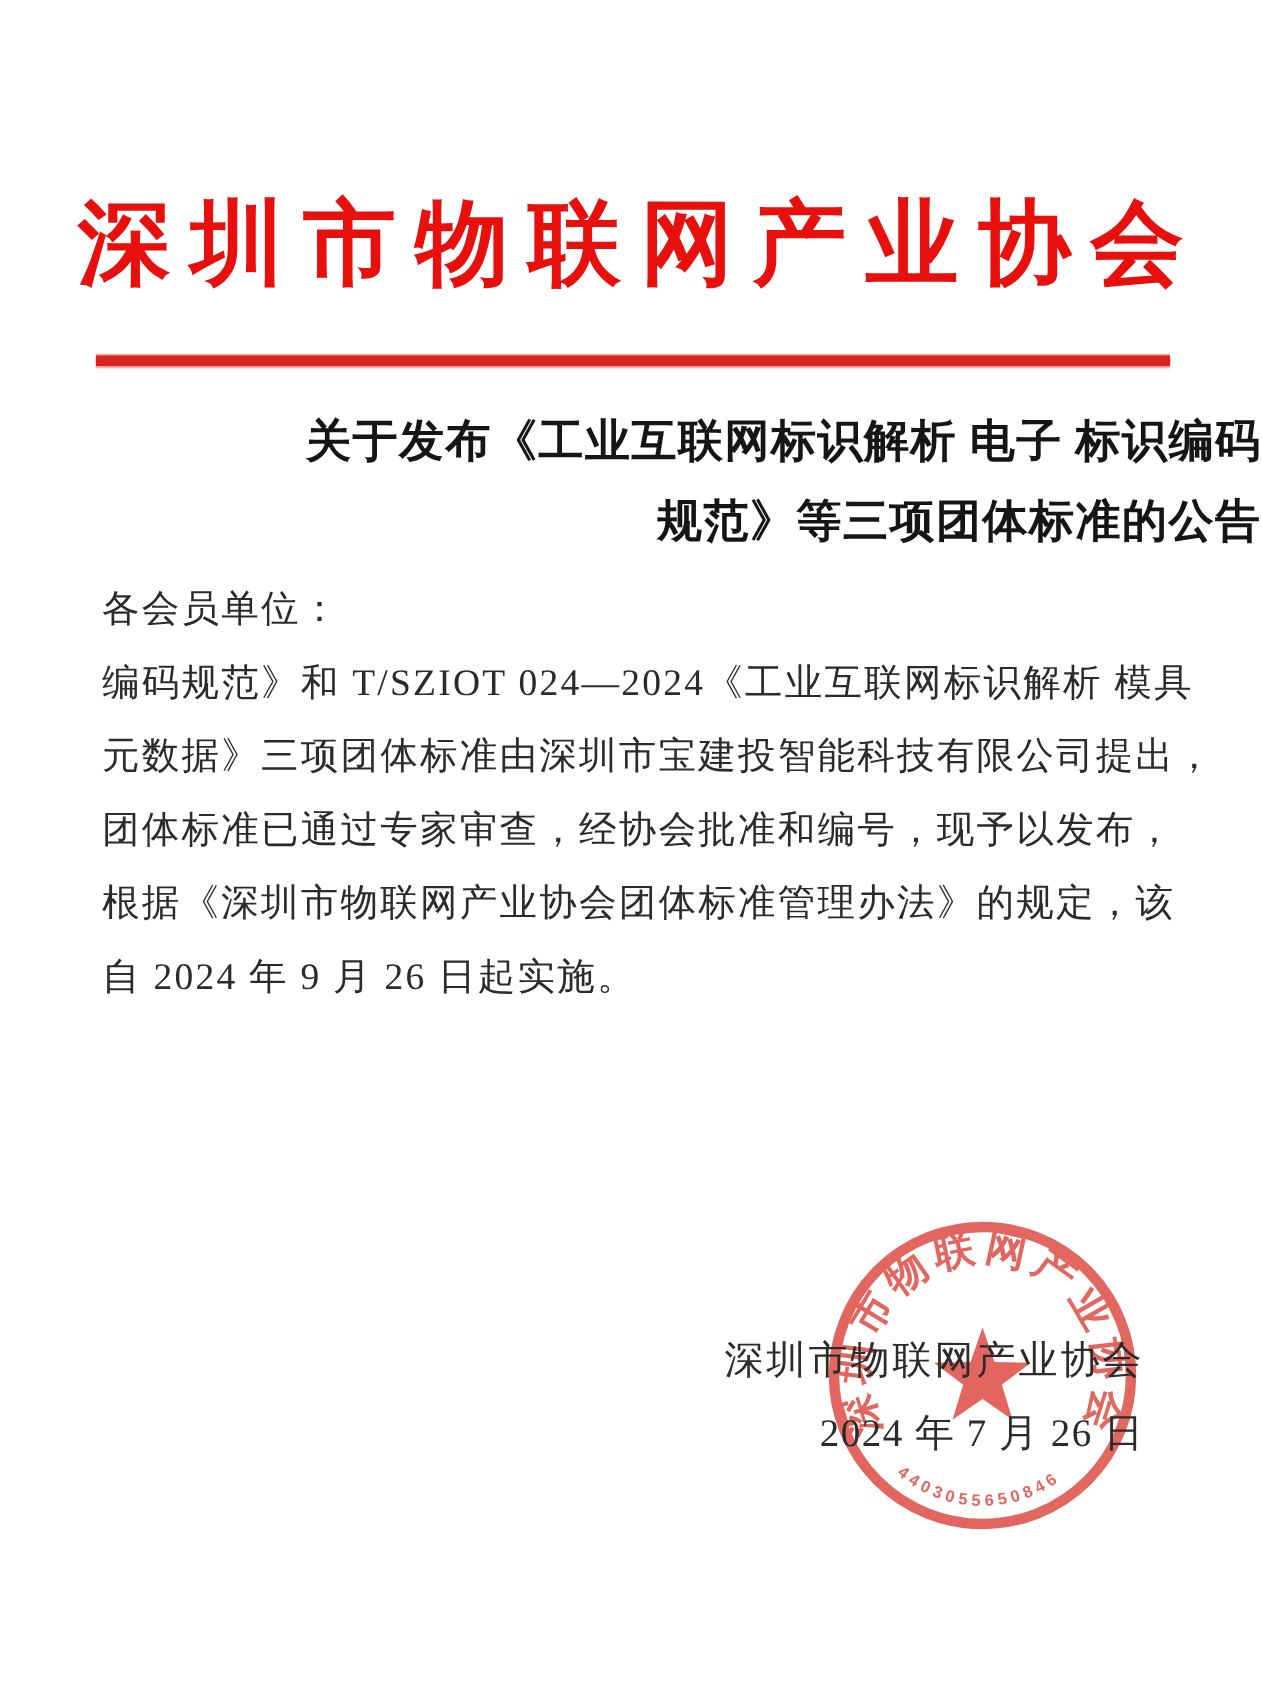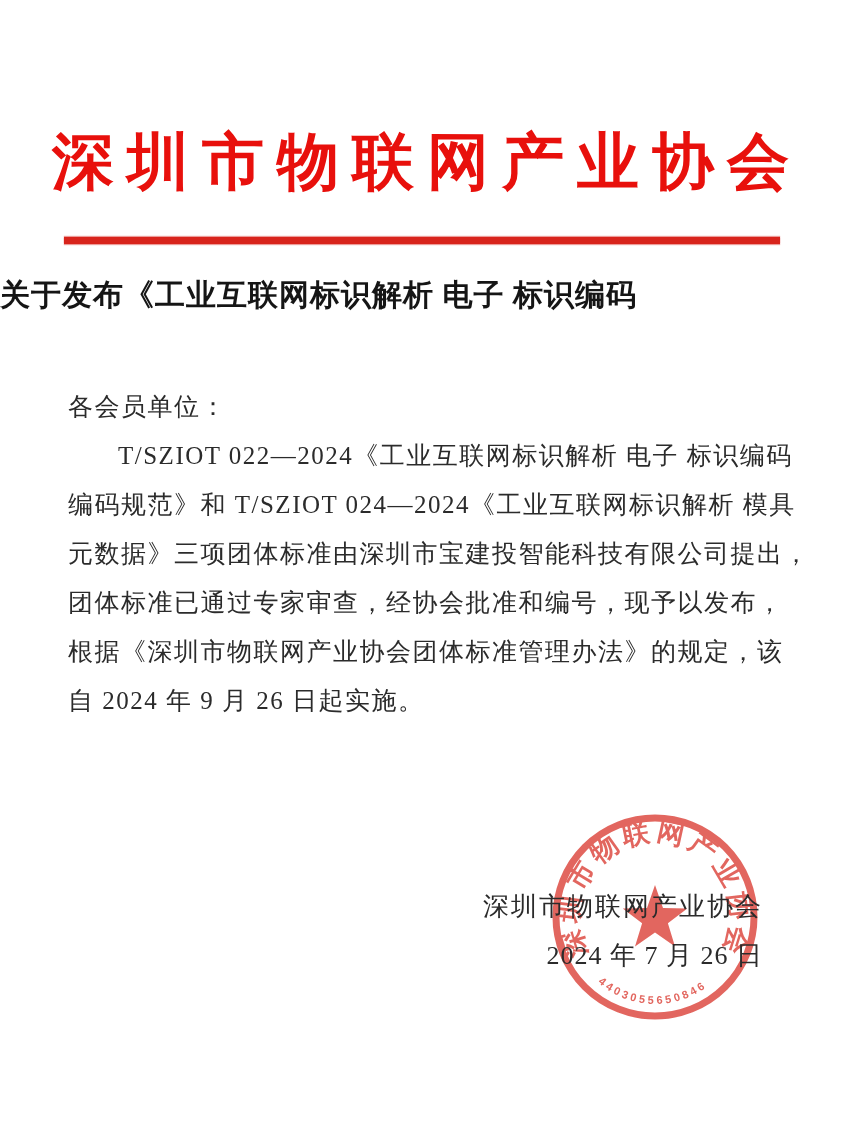--- a/index.html
+++ b/index.html
@@ -33,21 +33,21 @@
     width: 716px;
     height: 7px;
     background: #d8241c;
     box-shadow: 0 1px 1px rgba(216, 36, 28, 0.45), 0 -1px 1px rgba(216, 36, 28, 0.45);
   }
   .doc-title {
     position: absolute;
     top: 268px;
     left: 0;
     right: 0;
-    text-align: left;
+    text-align: right;
     font-weight: bold;
     font-size: 30px;
     line-height: 53px;
     color: #151515;
     letter-spacing: 1px;
   }
   .body-text {
     position: absolute;
     top: 382px;
     left: 68px;
@@ -97,25 +97,25 @@
 <body>
 
 <div class="page">
 
   <div class="letterhead">深圳市物联网产业协会</div>
 
   <div class="rule"></div>
 
   <div class="doc-title">
     <div>关于发布《工业互联网标识解析 电子 标识编码</div>
+    <div>规范》等三项团体标准的公告</div>
   </div>
 
   <div class="body-text">
     <div class="body-line">各会员单位：</div>
-    <div class="body-line indent-2">T/SZIOT 022—2024《工业互联网标识解析 电子 标识编码</div>
     <div class="body-line">编码规范》和 T/SZIOT 024—2024《工业互联网标识解析 模具</div>
     <div class="body-line">元数据》三项团体标准由深圳市宝建投智能科技有限公司提出，</div>
     <div class="body-line">团体标准已通过专家审查，经协会批准和编号，现予以发布，</div>
     <div class="body-line">根据《深圳市物联网产业协会团体标准管理办法》的规定，该</div>
     <div class="body-line">自 2024 年 9 月 26 日起实施。</div>
   </div>
 
   <div class="sig-org">深圳市物联网产业协会</div>
 
   <div class="sig-date">2024 年 7 月 26 日</div>

